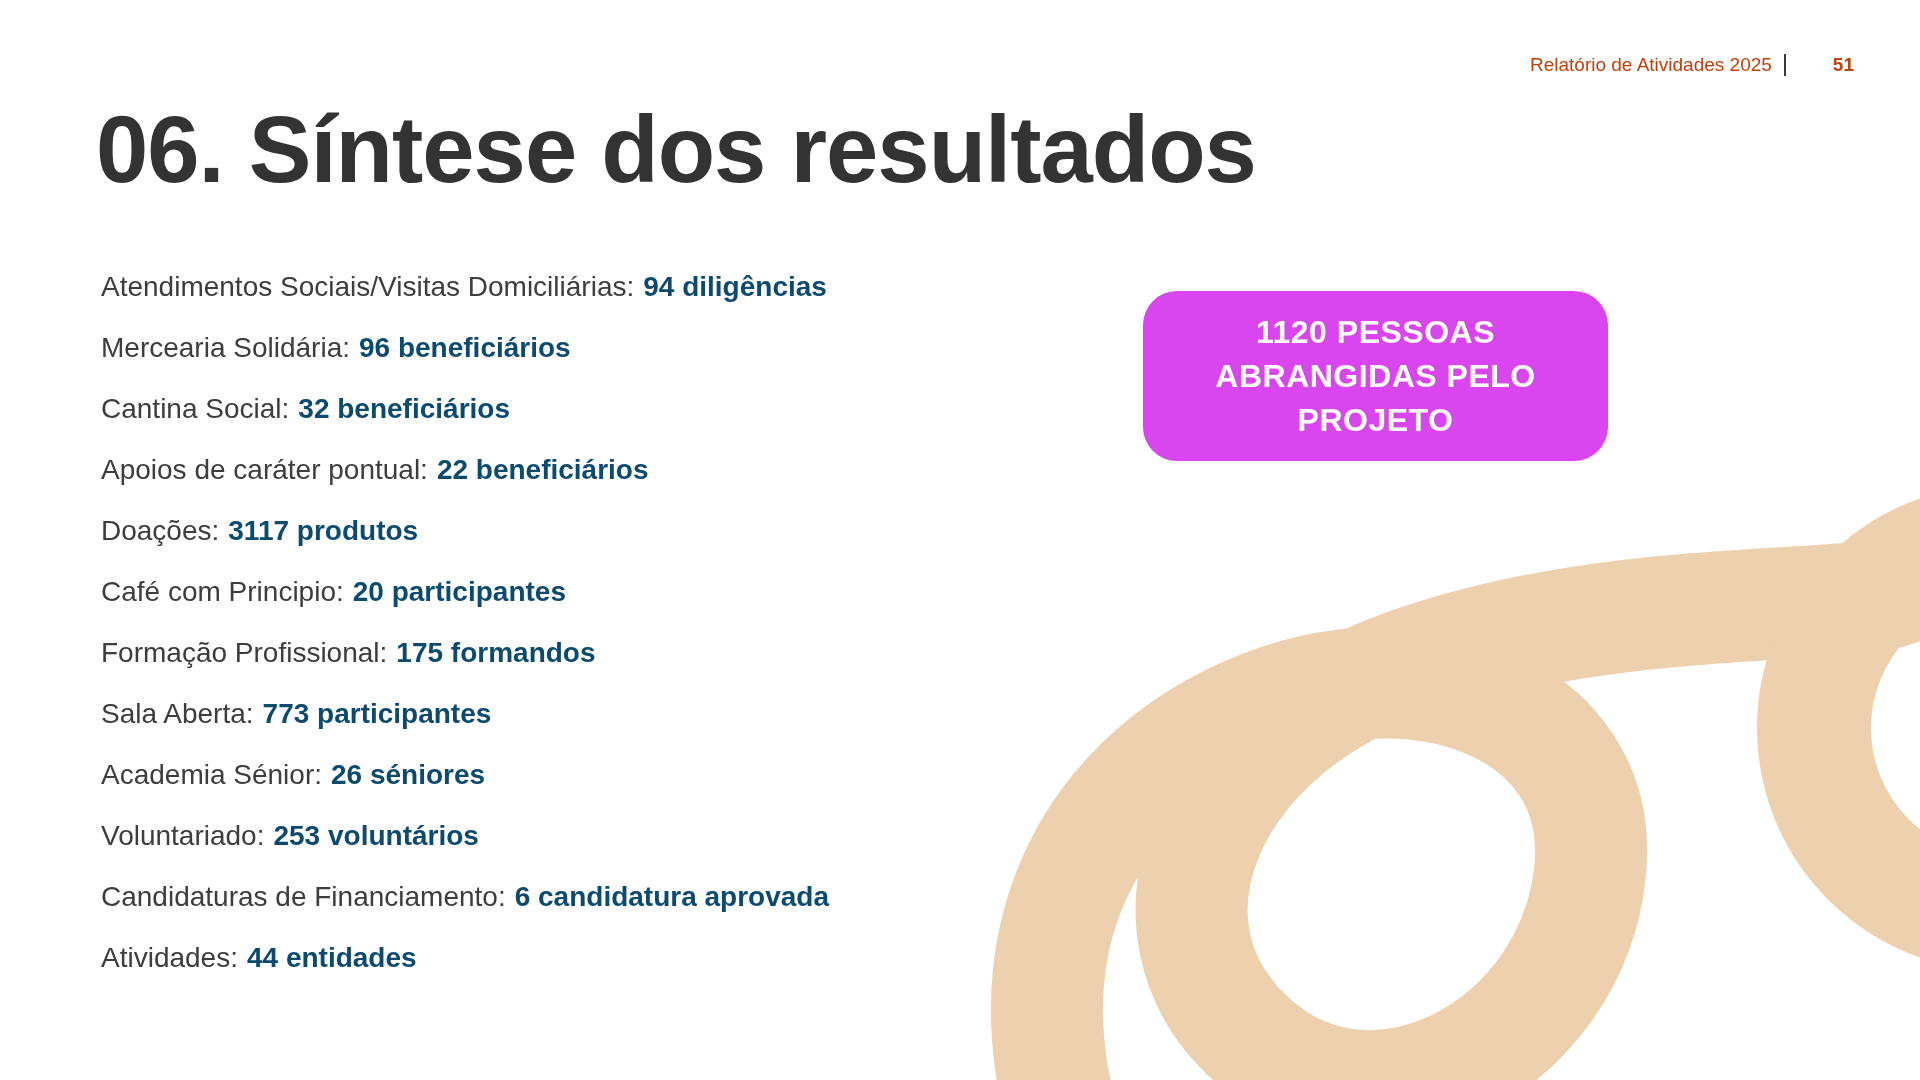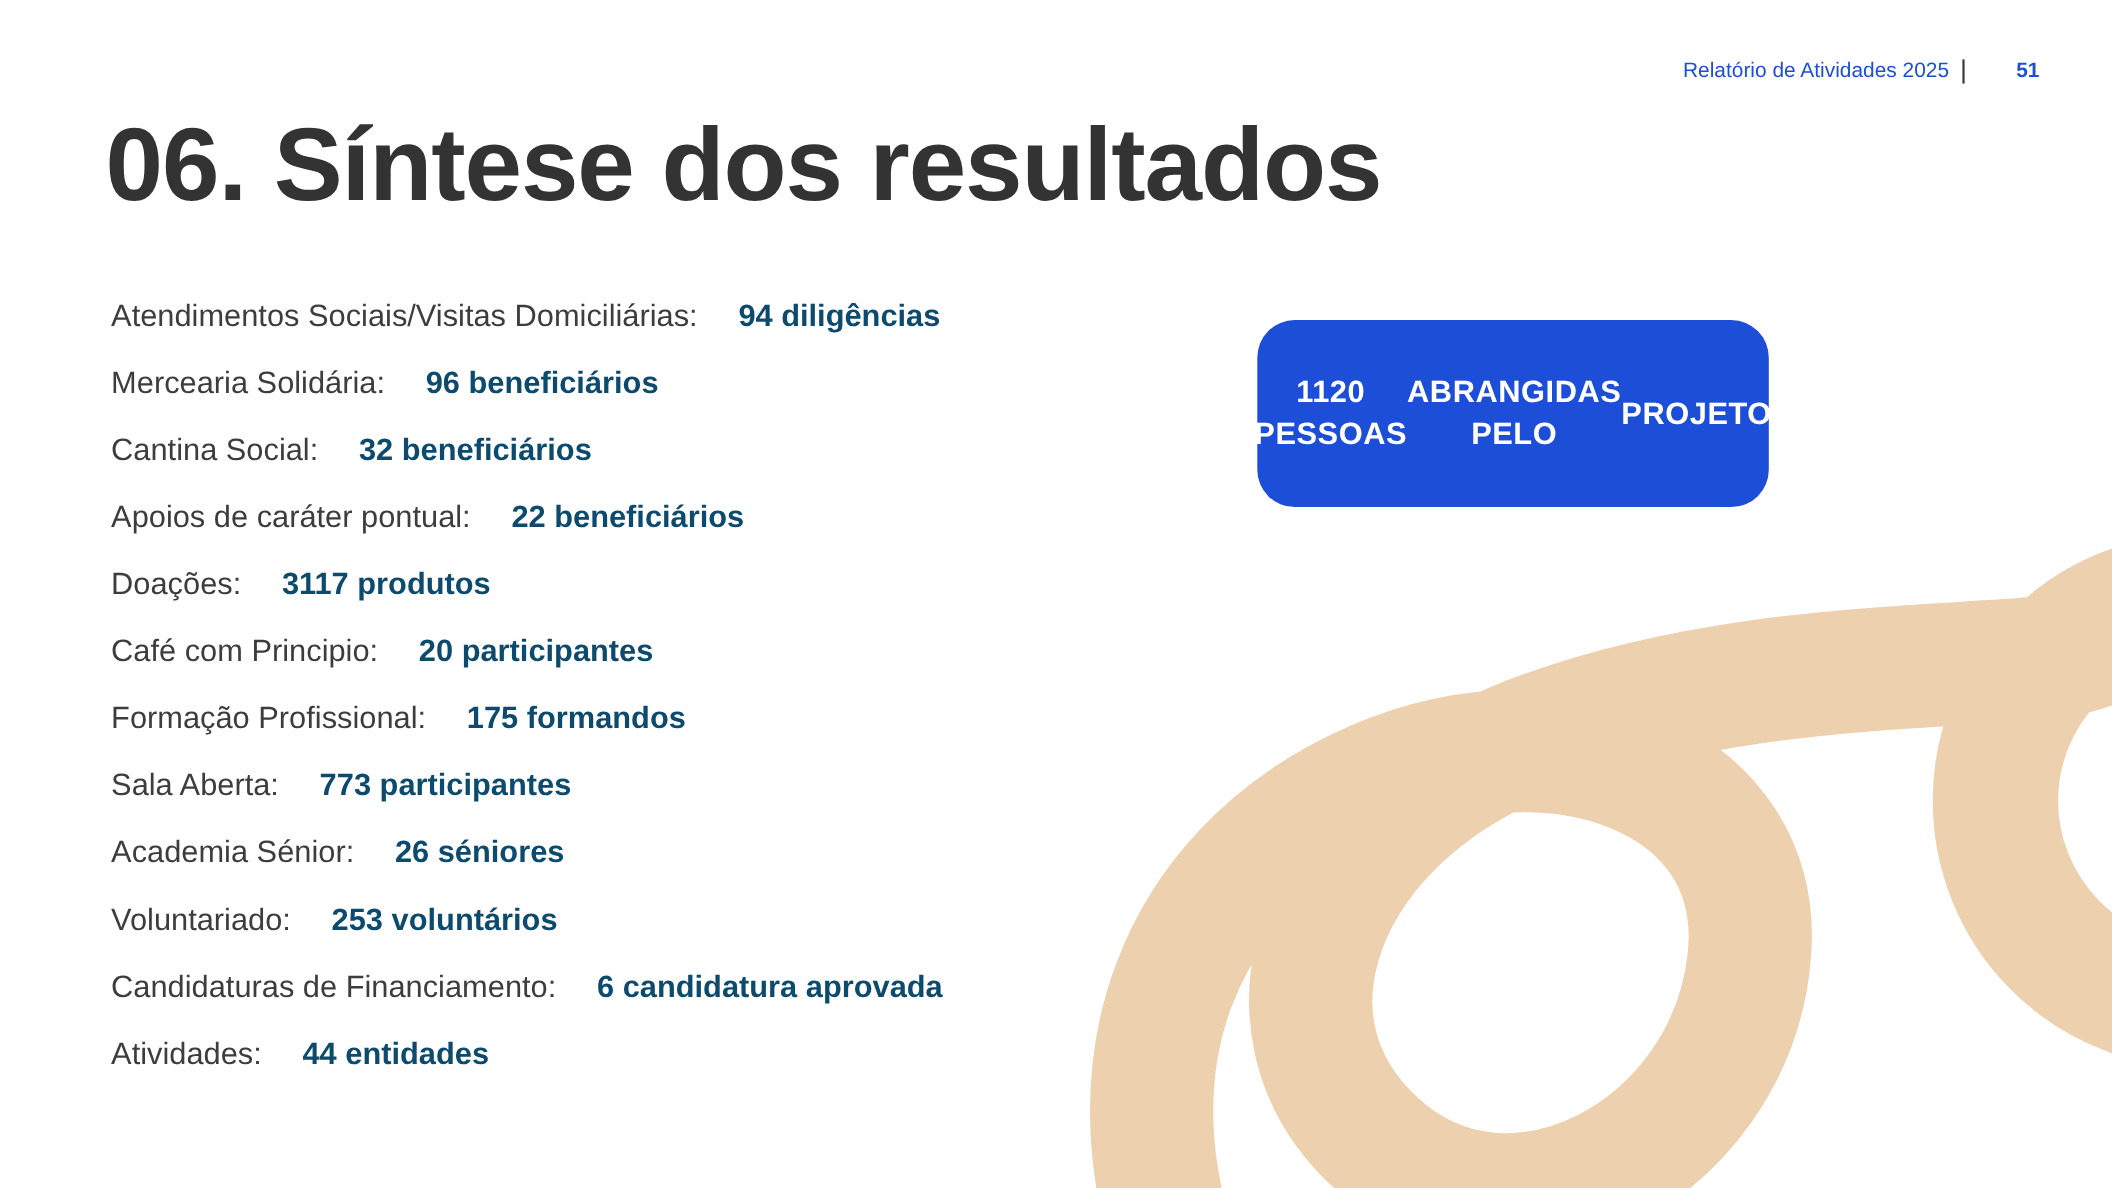--- a/index.html
+++ b/index.html
@@ -7,45 +7,45 @@
     position:relative;
     width:1920px;height:1080px;
     overflow:hidden;
     background:#ffffff;
     font-family:"Liberation Sans",sans-serif;
   }
   .swirl{position:absolute;left:0;top:0;width:1920px;height:1080px;z-index:0;}
   .page-header{
     position:absolute;top:54px;right:66px;z-index:2;
     display:flex;align-items:center;gap:12px;
-    font-size:19px;color:#1d4ed8;
+    font-size:19px;color:#c2410c;
   }
   .page-header .sep{width:2px;height:22px;background:#3a3a3a;}
   .page-header .num{font-weight:700;margin-left:35px;}
   .page-title{
     position:absolute;left:96px;top:96px;margin:0;z-index:2;
     font-size:94px;font-weight:700;color:#333333;letter-spacing:-1px;
     white-space:nowrap;
   }
   .results{
     position:absolute;left:101px;top:256px;z-index:2;
     list-style:none;margin:0;padding:0;
   }
   .results li{
     height:61px;display:flex;align-items:center;
-    font-size:28px;color:#3d3d3d;white-space:nowrap;gap:28px;
+    font-size:28px;color:#3d3d3d;white-space:nowrap;
   }
   .results .lbl{font-weight:400;margin-right:9px;}
   .results .val{font-weight:700;color:#0c4a6e;}
   .highlight{
     position:absolute;left:1143px;top:291px;width:465px;height:170px;z-index:2;
-    background:#1d4ed8;border-radius:34px;
-    display:flex;flex-direction:row;justify-content:center;align-items:center;
+    background:#d946ef;border-radius:34px;
+    display:flex;flex-direction:column;justify-content:center;align-items:center;
     text-align:center;color:#ffffff;
-    font-size:28px;font-weight:700;line-height:1.38;letter-spacing:.5px;
+    font-size:32px;font-weight:700;line-height:1.38;letter-spacing:.5px;
   }
 </style>
 </head>
 <body>
 
 <div class="slide">
 
   <svg class="swirl" viewBox="0 0 1920 1080" aria-hidden="true">
     <path d="M1078,1165 C1000,965 1075,795 1235,718 C1405,635 1608,702 1590,872 C1572,1046 1375,1152 1252,1040 C1128,928 1205,742 1392,670 C1560,606 1745,608 1858,598 C1925,592 1962,556 1988,498" fill="none" stroke="#EDD0AE" stroke-width="112" stroke-linecap="round"></path>
     <circle cx="2000" cy="728" r="186" fill="none" stroke="#EDD0AE" stroke-width="114"></circle>

